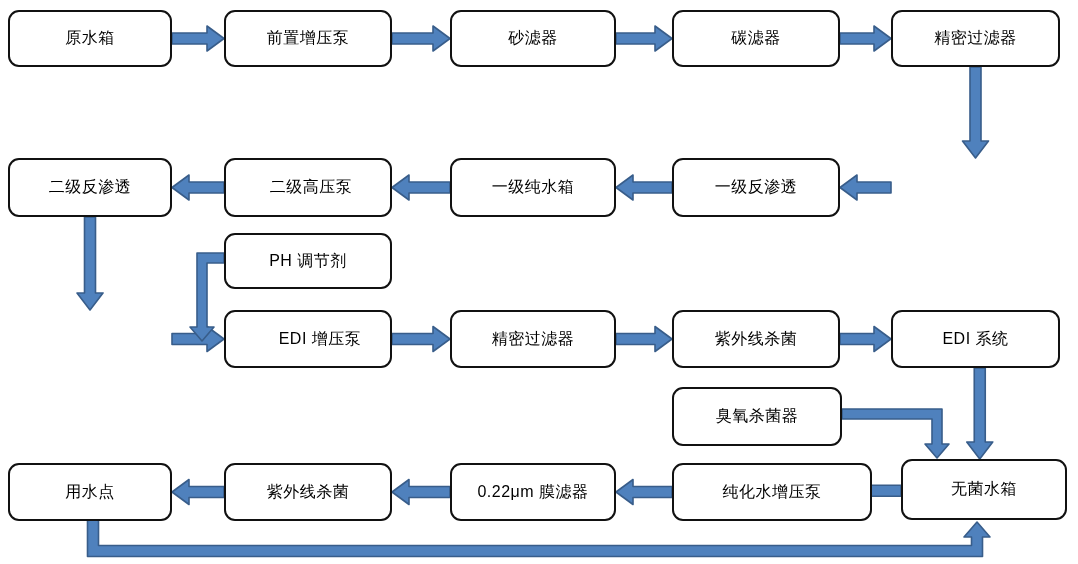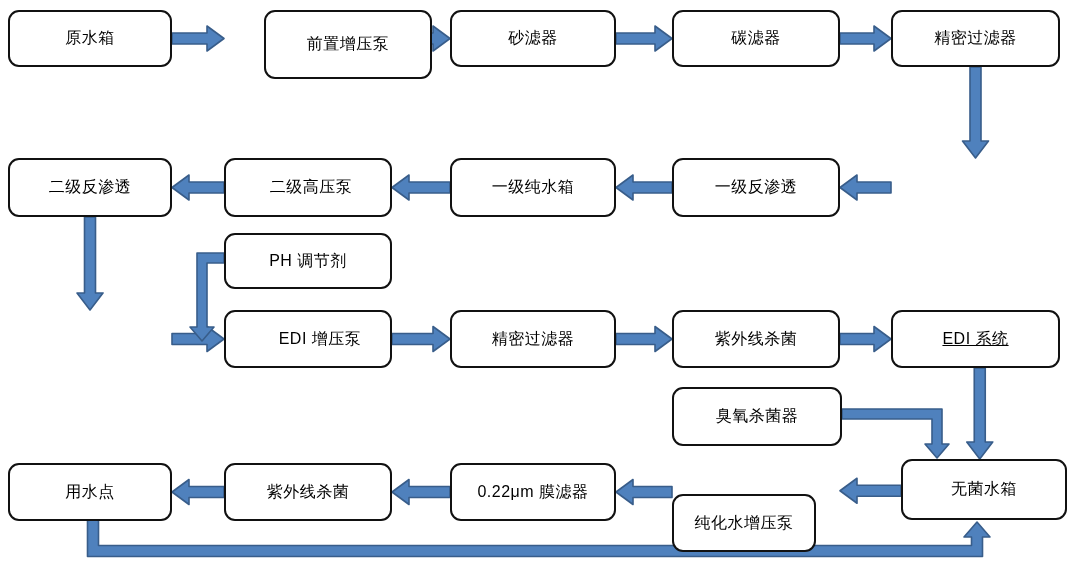--- a/index.html
+++ b/index.html
@@ -51,21 +51,21 @@
       <polygon points="842,409 942,409 942,444 949,444 937,458 925,444 932,444 932,419 842,419" class="arrow"></polygon>
       <polygon points="901,485.25 857,485.25 857,478.25 840,490.75 857,503.25 857,496.25 901,496.25" class="arrow"></polygon>
       <polygon points="672,486.5 633,486.5 633,479.5 616,492 633,504.5 633,497.5 672,497.5" class="arrow"></polygon>
       <polygon points="450,486.5 409,486.5 409,479.5 392,492 409,504.5 409,497.5 450,497.5" class="arrow"></polygon>
       <polygon points="224,486.5 189,486.5 189,479.5 172,492 189,504.5 189,497.5 224,497.5" class="arrow"></polygon>
       <polygon points="87.5,519 87.5,556.5 982.5,556.5 982.5,537 990,537 977,522 964,537 971.5,537 971.5,545.5 98.5,545.5 98.5,519" class="arrow"></polygon>
     </svg>
 <div class="node" style="left: 8px; top: 10px; width: 164px; height: 57px;">
       <span>原水箱</span>
     </div>
-    <div class="node" style="left: 224px; top: 10px; width: 168px; height: 69px; margin-left: 40px;">
+    <div class="node" style="left: 224px; top: 10px; width: 168px; height: 57px;">
       <span>前置增压泵</span>
     </div>
     <div class="node" style="left: 450px; top: 10px; width: 166px; height: 57px;">
       <span>砂滤器</span>
     </div>
     <div class="node" style="left: 672px; top: 10px; width: 168px; height: 57px;">
       <span>碳滤器</span>
     </div>
     <div class="node" style="left: 891px; top: 10px; width: 169px; height: 57px;">
       <span>精密过滤器</span>
@@ -87,30 +87,30 @@
     </div>
     <div class="node" style="left: 224px; top: 310px; width: 168px; height: 58px; padding-left: 24px;">
       <span>EDI 增压泵</span>
     </div>
     <div class="node" style="left: 450px; top: 310px; width: 166px; height: 58px;">
       <span>精密过滤器</span>
     </div>
     <div class="node" style="left: 672px; top: 310px; width: 168px; height: 58px;">
       <span>紫外线杀菌</span>
     </div>
-    <div class="node" style="left: 891px; top: 310px; width: 169px; height: 58px; text-decoration: underline;">
+    <div class="node" style="left: 891px; top: 310px; width: 169px; height: 58px;">
       <span>EDI 系统</span>
     </div>
     <div class="node" style="left: 672px; top: 387px; width: 170px; height: 59px;">
       <span>臭氧杀菌器</span>
     </div>
     <div class="node" style="left: 901px; top: 459px; width: 166px; height: 61px;">
       <span>无菌水箱</span>
     </div>
-    <div class="node" style="left: 672px; top: 463px; width: 144px; height: 58px; margin-top: 31px;">
+    <div class="node" style="left: 672px; top: 463px; width: 200px; height: 58px;">
       <span>纯化水增压泵</span>
     </div>
     <div class="node" style="left: 450px; top: 463px; width: 166px; height: 58px;">
       <span>0.22μm 膜滤器</span>
     </div>
     <div class="node" style="left: 224px; top: 463px; width: 168px; height: 58px;">
       <span>紫外线杀菌</span>
     </div>
     <div class="node" style="left: 8px; top: 463px; width: 164px; height: 58px;">
       <span>用水点</span>

